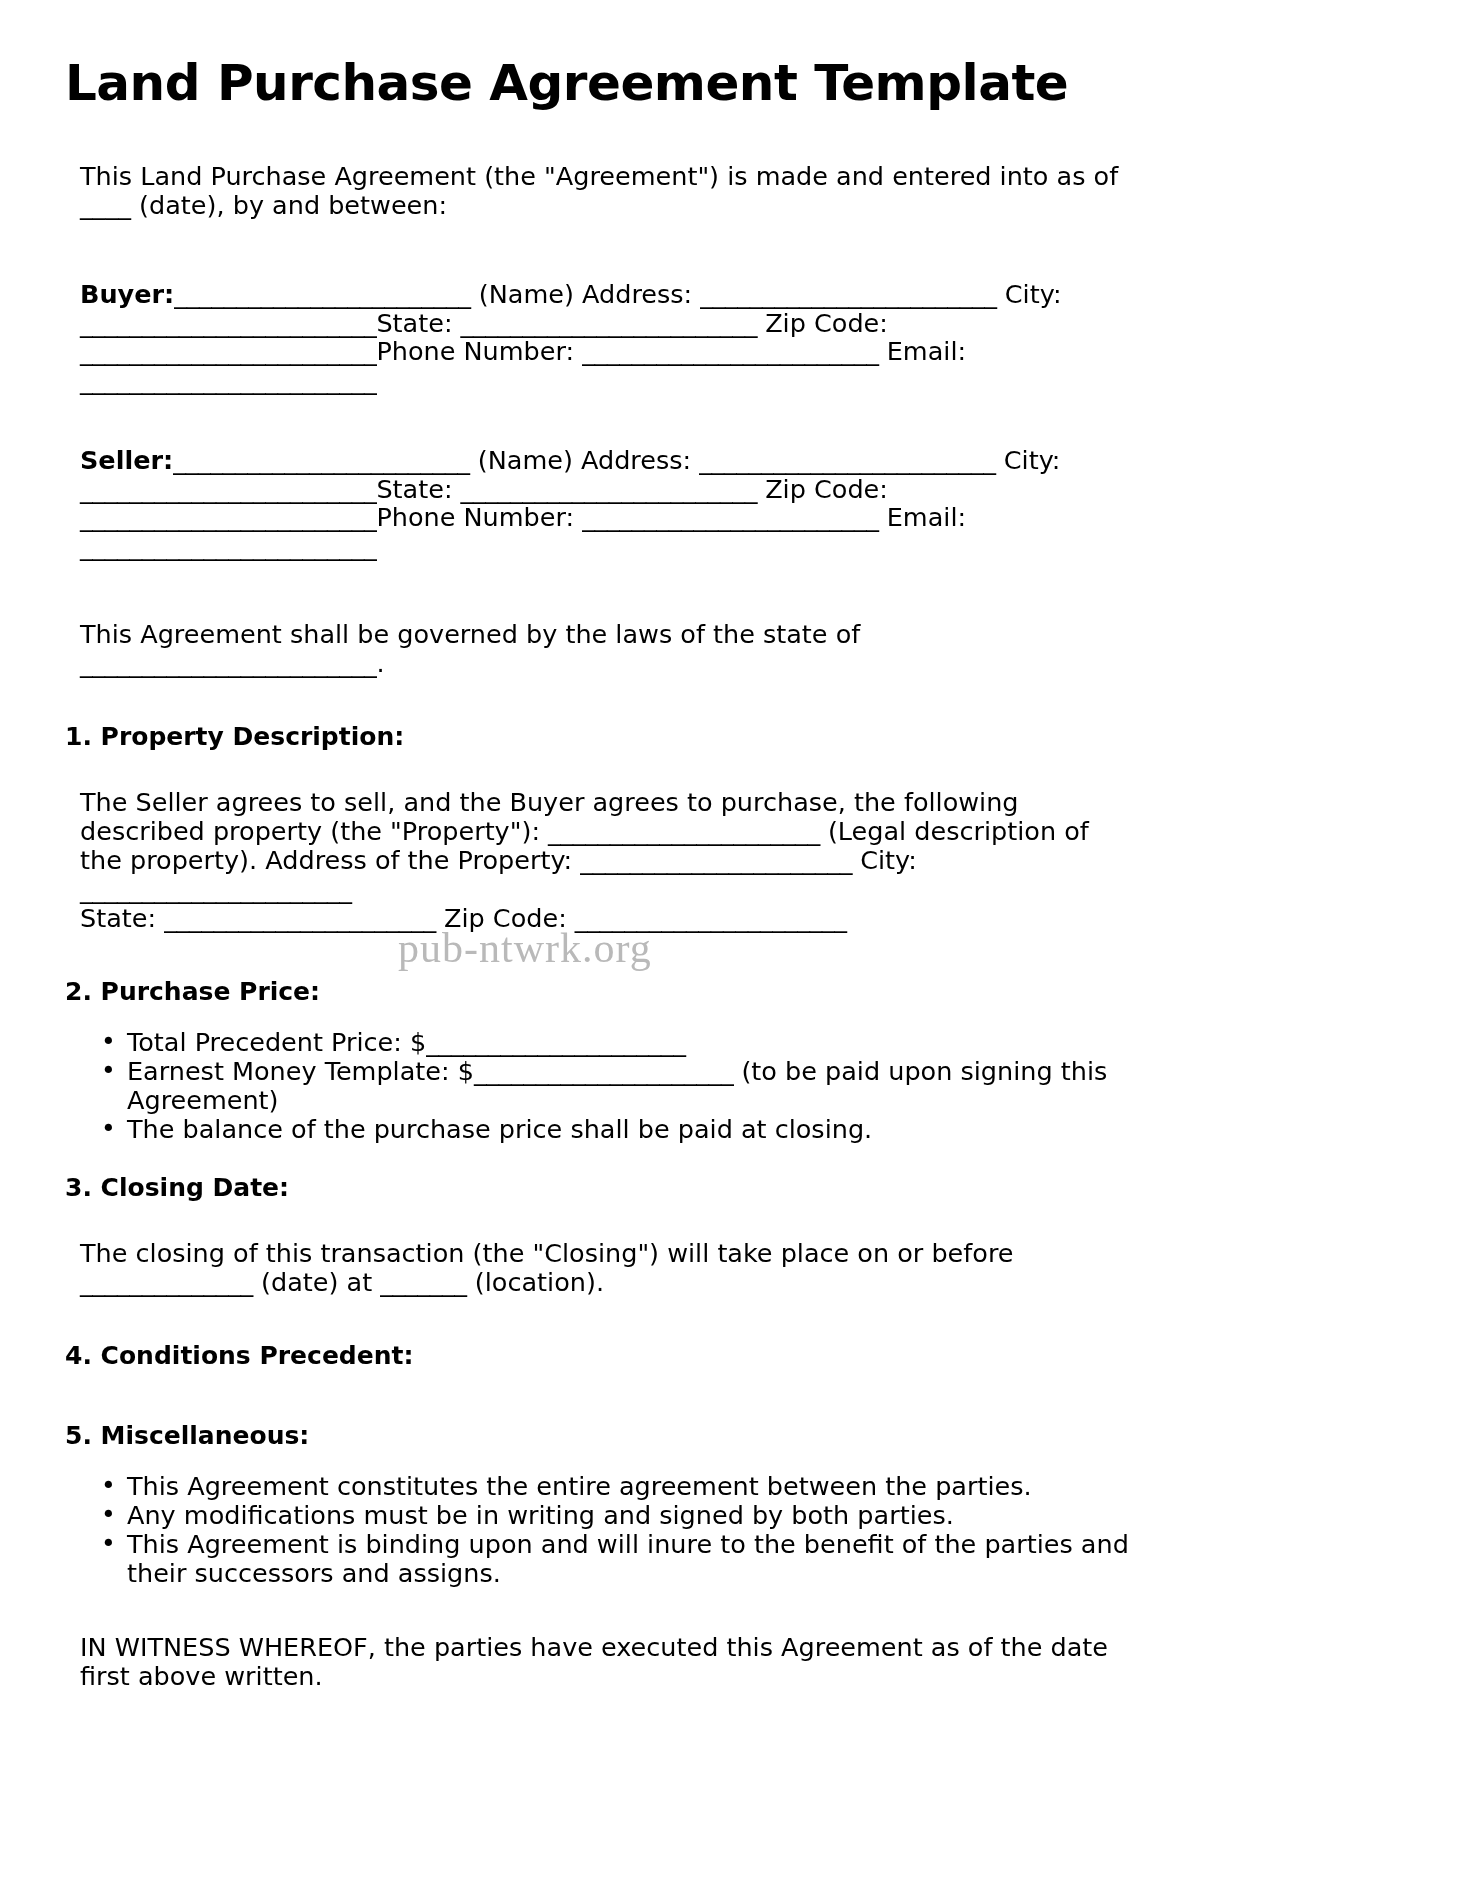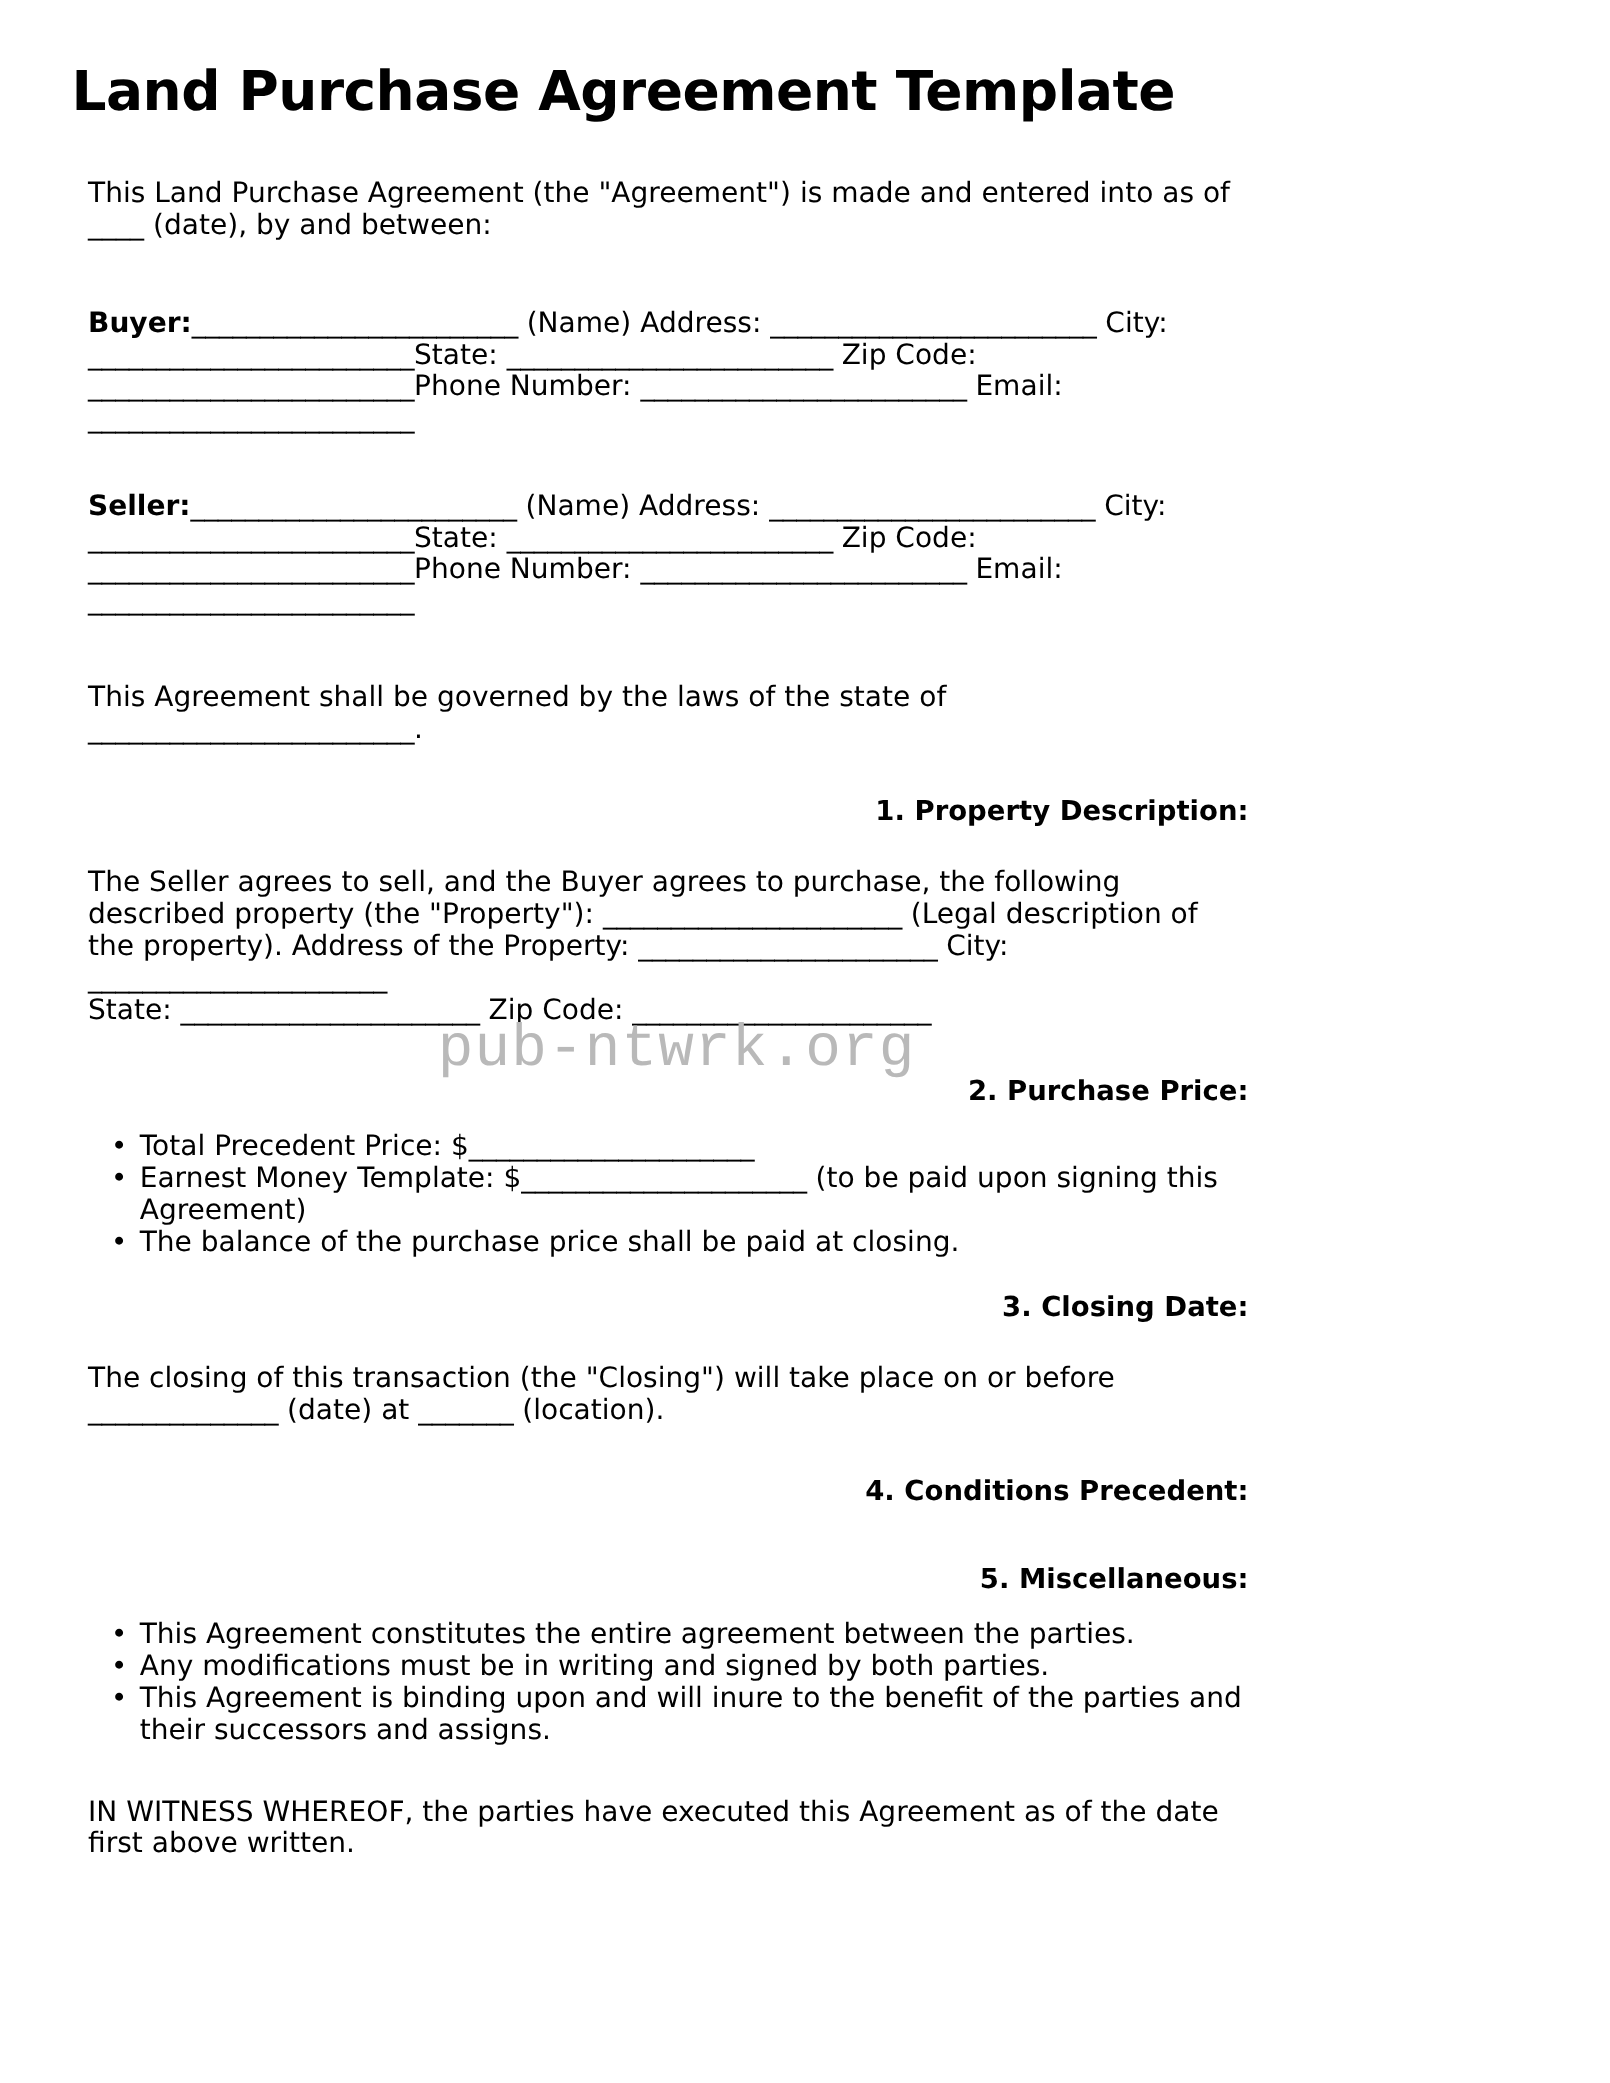--- a/index.html
+++ b/index.html
@@ -52,21 +52,20 @@
   .party-block p.para { line-height: 28.5px; }
   b, .bold { font-weight: bold; }
 
   h2.sec {
     font-size: 25px;
     font-weight: bold;
     line-height: 28px;
     margin: 0;
     padding: 0;
     color: #000;
-    text-align: right;
   }
   ul.bullets {
     margin: 0;
     padding: 0 0 0 62px;
     list-style: none;
   }
   ul.bullets li {
     font-size: 25.5px;
     line-height: 29px;
     position: relative;
@@ -81,22 +80,22 @@
     top: -1px;
     font-size: 25px;
     line-height: 29px;
   }
   .blank { white-space: pre; letter-spacing: -0.4px; }
 
   .watermark {
     position: absolute;
     left: 398px;
     top: 924px;
-    font-family: Liberation Mono, monospace;
-    font-size: 54px;
+    font-family: Liberation Serif, serif;
+    font-size: 42px;
     letter-spacing: 1px;
     color: #b9b9b9;
     white-space: nowrap;
     user-select: none;
   }
 </style>
 </head>
 <body>
 
 <div class="page">

